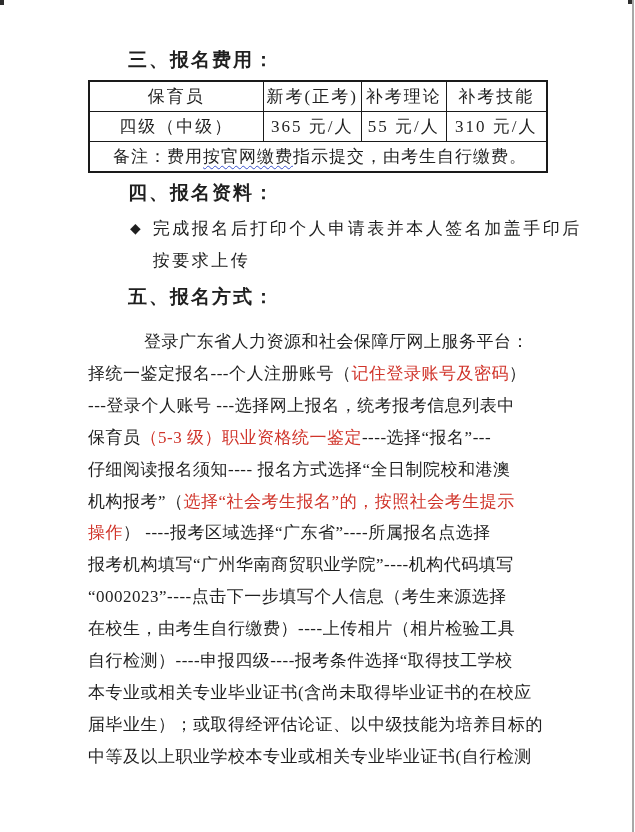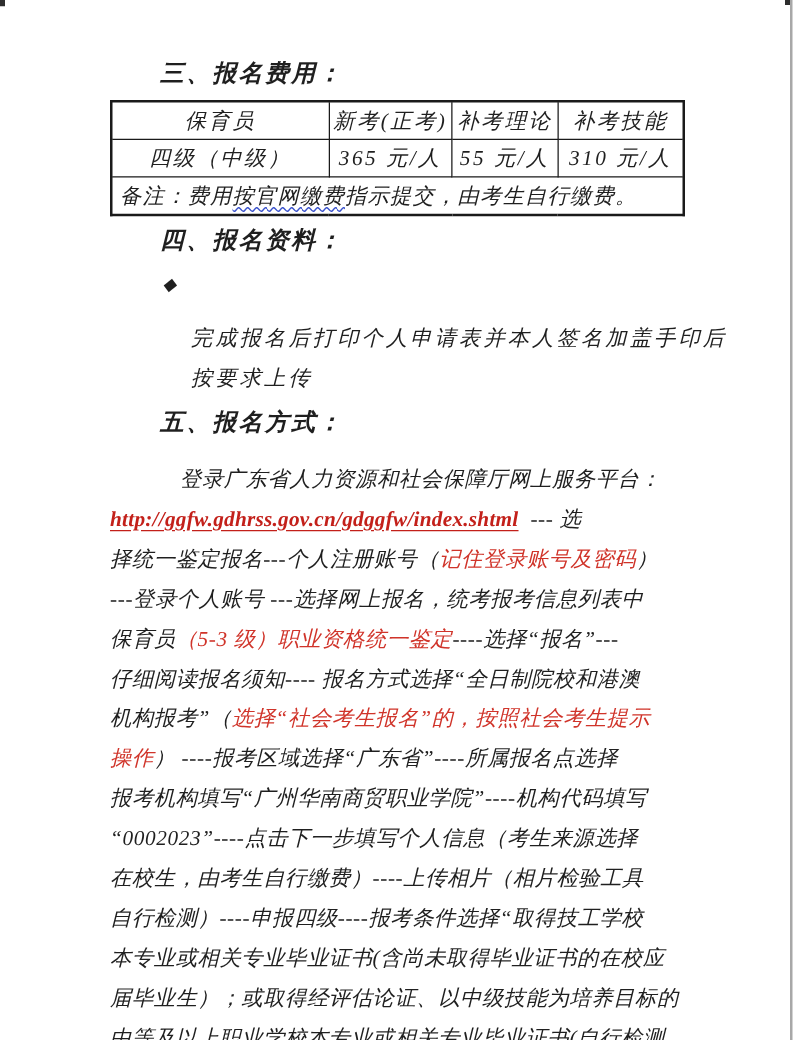--- a/index.html
+++ b/index.html
@@ -8,21 +8,21 @@
     --link:#c3201a;
     --squiggle:#3a52cc;
     --tableborder:#1a1a1a;
     --edge:#a8a8a8;
   }
   html,body{margin:0;padding:0;}
   body{
     width:635px;height:832px;background:#ffffff;overflow:hidden;
     font-family:"Liberation Serif", serif;color:var(--ink);
   }
-  .page{position:relative;width:635px;height:624px;background:#fff;font-style:italic;}
+  .page{position:relative;width:635px;height:624px;background:#fff;}
   .edge-line{position:absolute;top:0;right:1px;width:2px;height:832px;background:var(--edge);}
   .speck{position:absolute;background:#2d2d2d;}
   .speck.tl{left:0;top:0;width:4px;height:5px;}
   .speck.tr{right:3px;top:0;width:4px;height:4px;}
   .content{position:absolute;left:88px;top:40px;width:462px;}
 
   h3.heading{
     margin:6px 0 7px 40px;font-size:19px;line-height:27px;
     font-weight:bold;letter-spacing:2px;color:var(--ink);
   }
@@ -33,37 +33,37 @@
   }
   table.fee th, table.fee td{
     border:1.5px solid var(--tableborder);
     height:29px;font-size:17px;font-weight:normal;
     text-align:center;vertical-align:middle;padding:0 2px;
     letter-spacing:2px;white-space:nowrap;overflow:hidden;
   }
   table.fee col.c1{width:38%;} table.fee col.c2{width:21.5%;}
   table.fee col.c3{width:18.5%;} table.fee col.c4{width:22%;}
   table.fee td.note{
-    text-align:left;padding-left:6px;letter-spacing:1px;
+    text-align:center;padding-left:6px;letter-spacing:1px;
   }
   .wavy{
     text-decoration-line:underline;
     text-decoration-style:wavy;
     text-decoration-color:var(--squiggle);
     text-decoration-thickness:1px;
     text-underline-offset:3px;
   }
 
   .bullet-item{
     display:flex;margin:2px 0 2px 42px;align-items:flex-start;
   }
   .bullet-glyph{
     font-size:14px;line-height:32px;margin-right:12px;flex:0 0 auto;color:var(--ink);
   }
-  .bullet-lines{flex:1 1 auto;margin-top:42px;}
+  .bullet-lines{flex:1 1 auto;}
   .bullet-line{
     font-size:17px;line-height:32px;letter-spacing:2.5px;white-space:pre;
   }
 
   .paragraph{margin-top:2px;}
   .pline{
     font-size:17px;line-height:31.9px;letter-spacing:0.5px;
     white-space:pre;color:var(--ink);
   }
   .pline.indent{padding-left:56px;margin-top:16px;}
@@ -122,21 +122,20 @@
       <div class="bullet-lines">
         <div class="bullet-line">完成报名后打印个人申请表并本人签名加盖手印后</div>
         <div class="bullet-line">按要求上传</div>
       </div>
     </div>
 
     <h3 class="heading">五、报名方式：</h3>
 
     <div class="paragraph">
         <div class="pline indent"><span>登录广东省人力资源和社会保障厅网上服务平台：</span></div>
-        <div class="pline"><span class="link">http://ggfw.gdhrss.gov.cn/gdggfw/index.shtml</span><span>  --- 选</span></div>
         <div class="pline"><span>择统一鉴定报名---个人注册账号（</span><span class="red">记住登录账号及密码</span><span>）</span></div>
         <div class="pline"><span>---登录个人账号 ---选择网上报名，统考报考信息列表中</span></div>
         <div class="pline"><span>保育员</span><span class="red">（5-3 级）职业资格统一鉴定</span><span>----选择“报名”---</span></div>
         <div class="pline"><span>仔细阅读报名须知---- 报名方式选择“全日制院校和港澳</span></div>
         <div class="pline"><span>机构报考”（</span><span class="red">选择“社会考生报名”的，按照社会考生提示</span></div>
         <div class="pline"><span class="red">操作</span><span>） ----报考区域选择“广东省”----所属报名点选择</span></div>
         <div class="pline"><span>报考机构填写“广州华南商贸职业学院”----机构代码填写</span></div>
         <div class="pline"><span>“0002023”----点击下一步填写个人信息（考生来源选择</span></div>
         <div class="pline"><span>在校生，由考生自行缴费）----上传相片（相片检验工具</span></div>
         <div class="pline"><span>自行检测）----申报四级----报考条件选择“取得技工学校</span></div>

